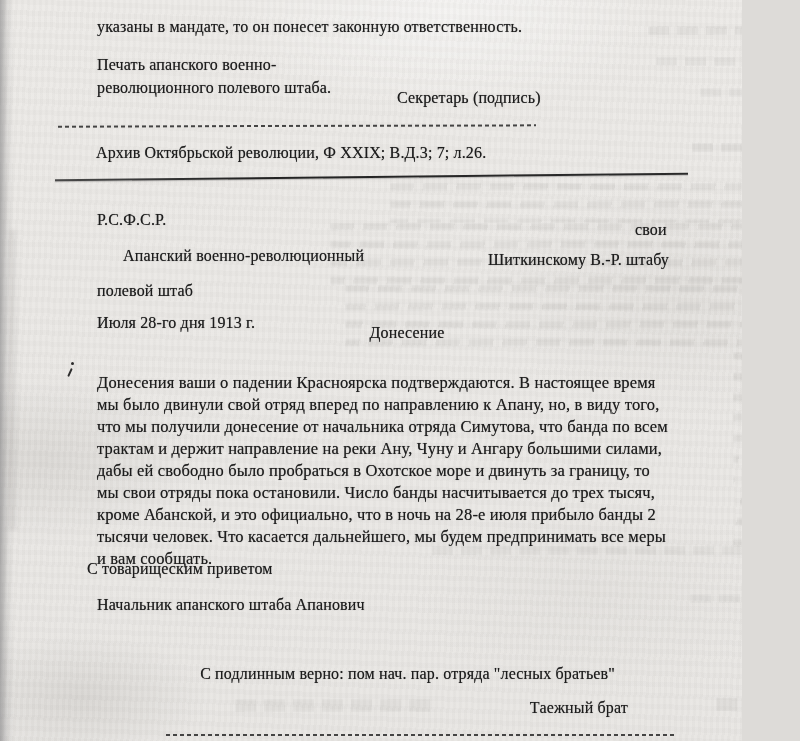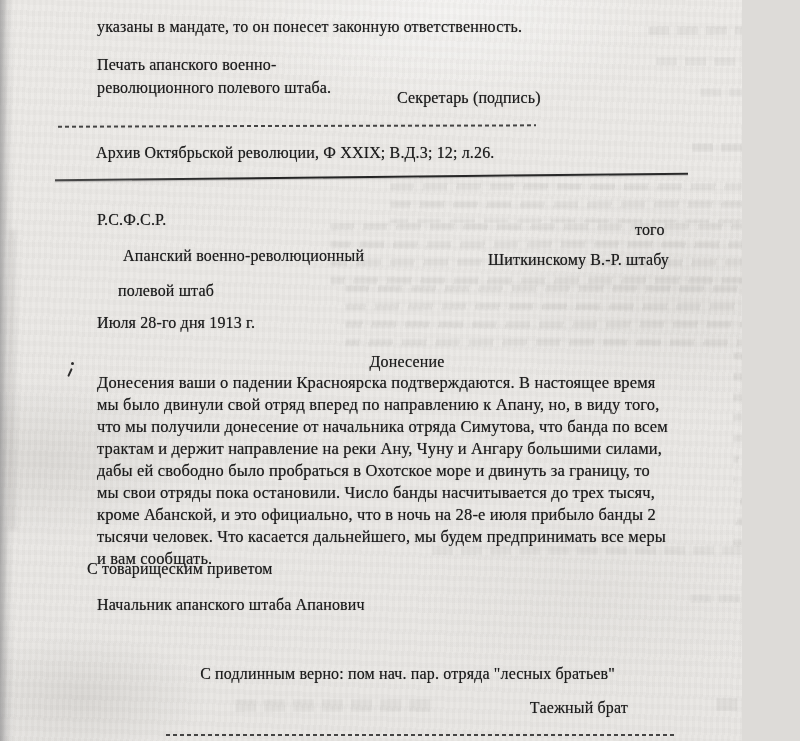--- a/index.html
+++ b/index.html
@@ -50,23 +50,23 @@
 
   .t-intro        { left: 97px;  top: 18px;  }
   .t-seal         { left: 97px;  top: 53px;  line-height: 23px; }
   .t-chief        { left: 397px; top: 55px;  }
   .t-secretary    { left: 397px; top: 89px;  }
   .t-archive      { left: 96px;  top: 144px; }
   .t-rsfsr        { left: 97px;  top: 211px; }
   .t-copy         { left: 635px; top: 221px; }
   .t-sender1      { left: 97px;  top: 247px; margin-left: 26px; }
   .t-recipient    { left: 488px; top: 251px; }
-  .t-sender2      { left: 97px;  top: 282px; margin-left: 21px; }
+  .t-sender2      { left: 97px;  top: 282px; }
   .t-date         { left: 97px;  top: 314px; }
-  .t-title        { left: 97px;  top: 353px; width: 620px; text-align: center; }
+  .t-title        { left: 97px;  top: 324px; width: 620px; text-align: center; }
   .t-body         { left: 97px;  top: 372px; width: 665px; font-size: 16.5px; line-height: 22px; }
   .t-salutation   { left: 87px;  top: 560px; }
   .t-signature    { left: 97px;  top: 596px; }
   .t-forsecretary { right: 126px; top: 631px; }
   .t-certified    { right: 127px; top: 665px; }
   .t-signedby     { right: 114px; top: 699px; margin-left: 48px; }
 
   .dashed-line {
     position: absolute; height: 2px;
     background: repeating-linear-gradient(to right, #2e2e2e 0 4px, rgba(46,46,46,0) 4px 7px);
@@ -148,26 +148,26 @@
   <div class="edge-left-streak"></div>
 
   <div class="abs txt t-intro">указаны в мандате, то он понесет законную ответственность.</div>
 
   <div class="abs txt t-seal multiline">Печать апанского военно-
 революционного полевого штаба.</div>
   <div class="abs txt t-secretary">Секретарь (подпись)</div>
 
   <div class="dashed-line dl1"></div>
 
-  <div class="abs txt t-archive">Архив Октябрьской революции, Ф XXIX; В.Д.3; 12; л.26.</div>
+  <div class="abs txt t-archive">Архив Октябрьской революции, Ф XXIX; В.Д.3; 7; л.26.</div>
 
   <div class="solid-line"></div>
 
   <div class="abs txt t-rsfsr">Р.С.Ф.С.Р.</div>
-  <div class="abs txt t-copy">того</div>
+  <div class="abs txt t-copy">свои</div>
   <div class="abs txt t-sender1">Апанский военно-революционный</div>
   <div class="abs txt t-recipient">Шиткинскому В.-Р. штабу</div>
   <div class="abs txt t-sender2">полевой штаб</div>
   <div class="abs txt t-date">Июля 28-го дня 1913 г.</div>
 
   <div class="abs txt t-title">Донесение</div>
 
   <div class="margin-mark">
     <span class="dot"></span>
     <span class="stroke"></span>

